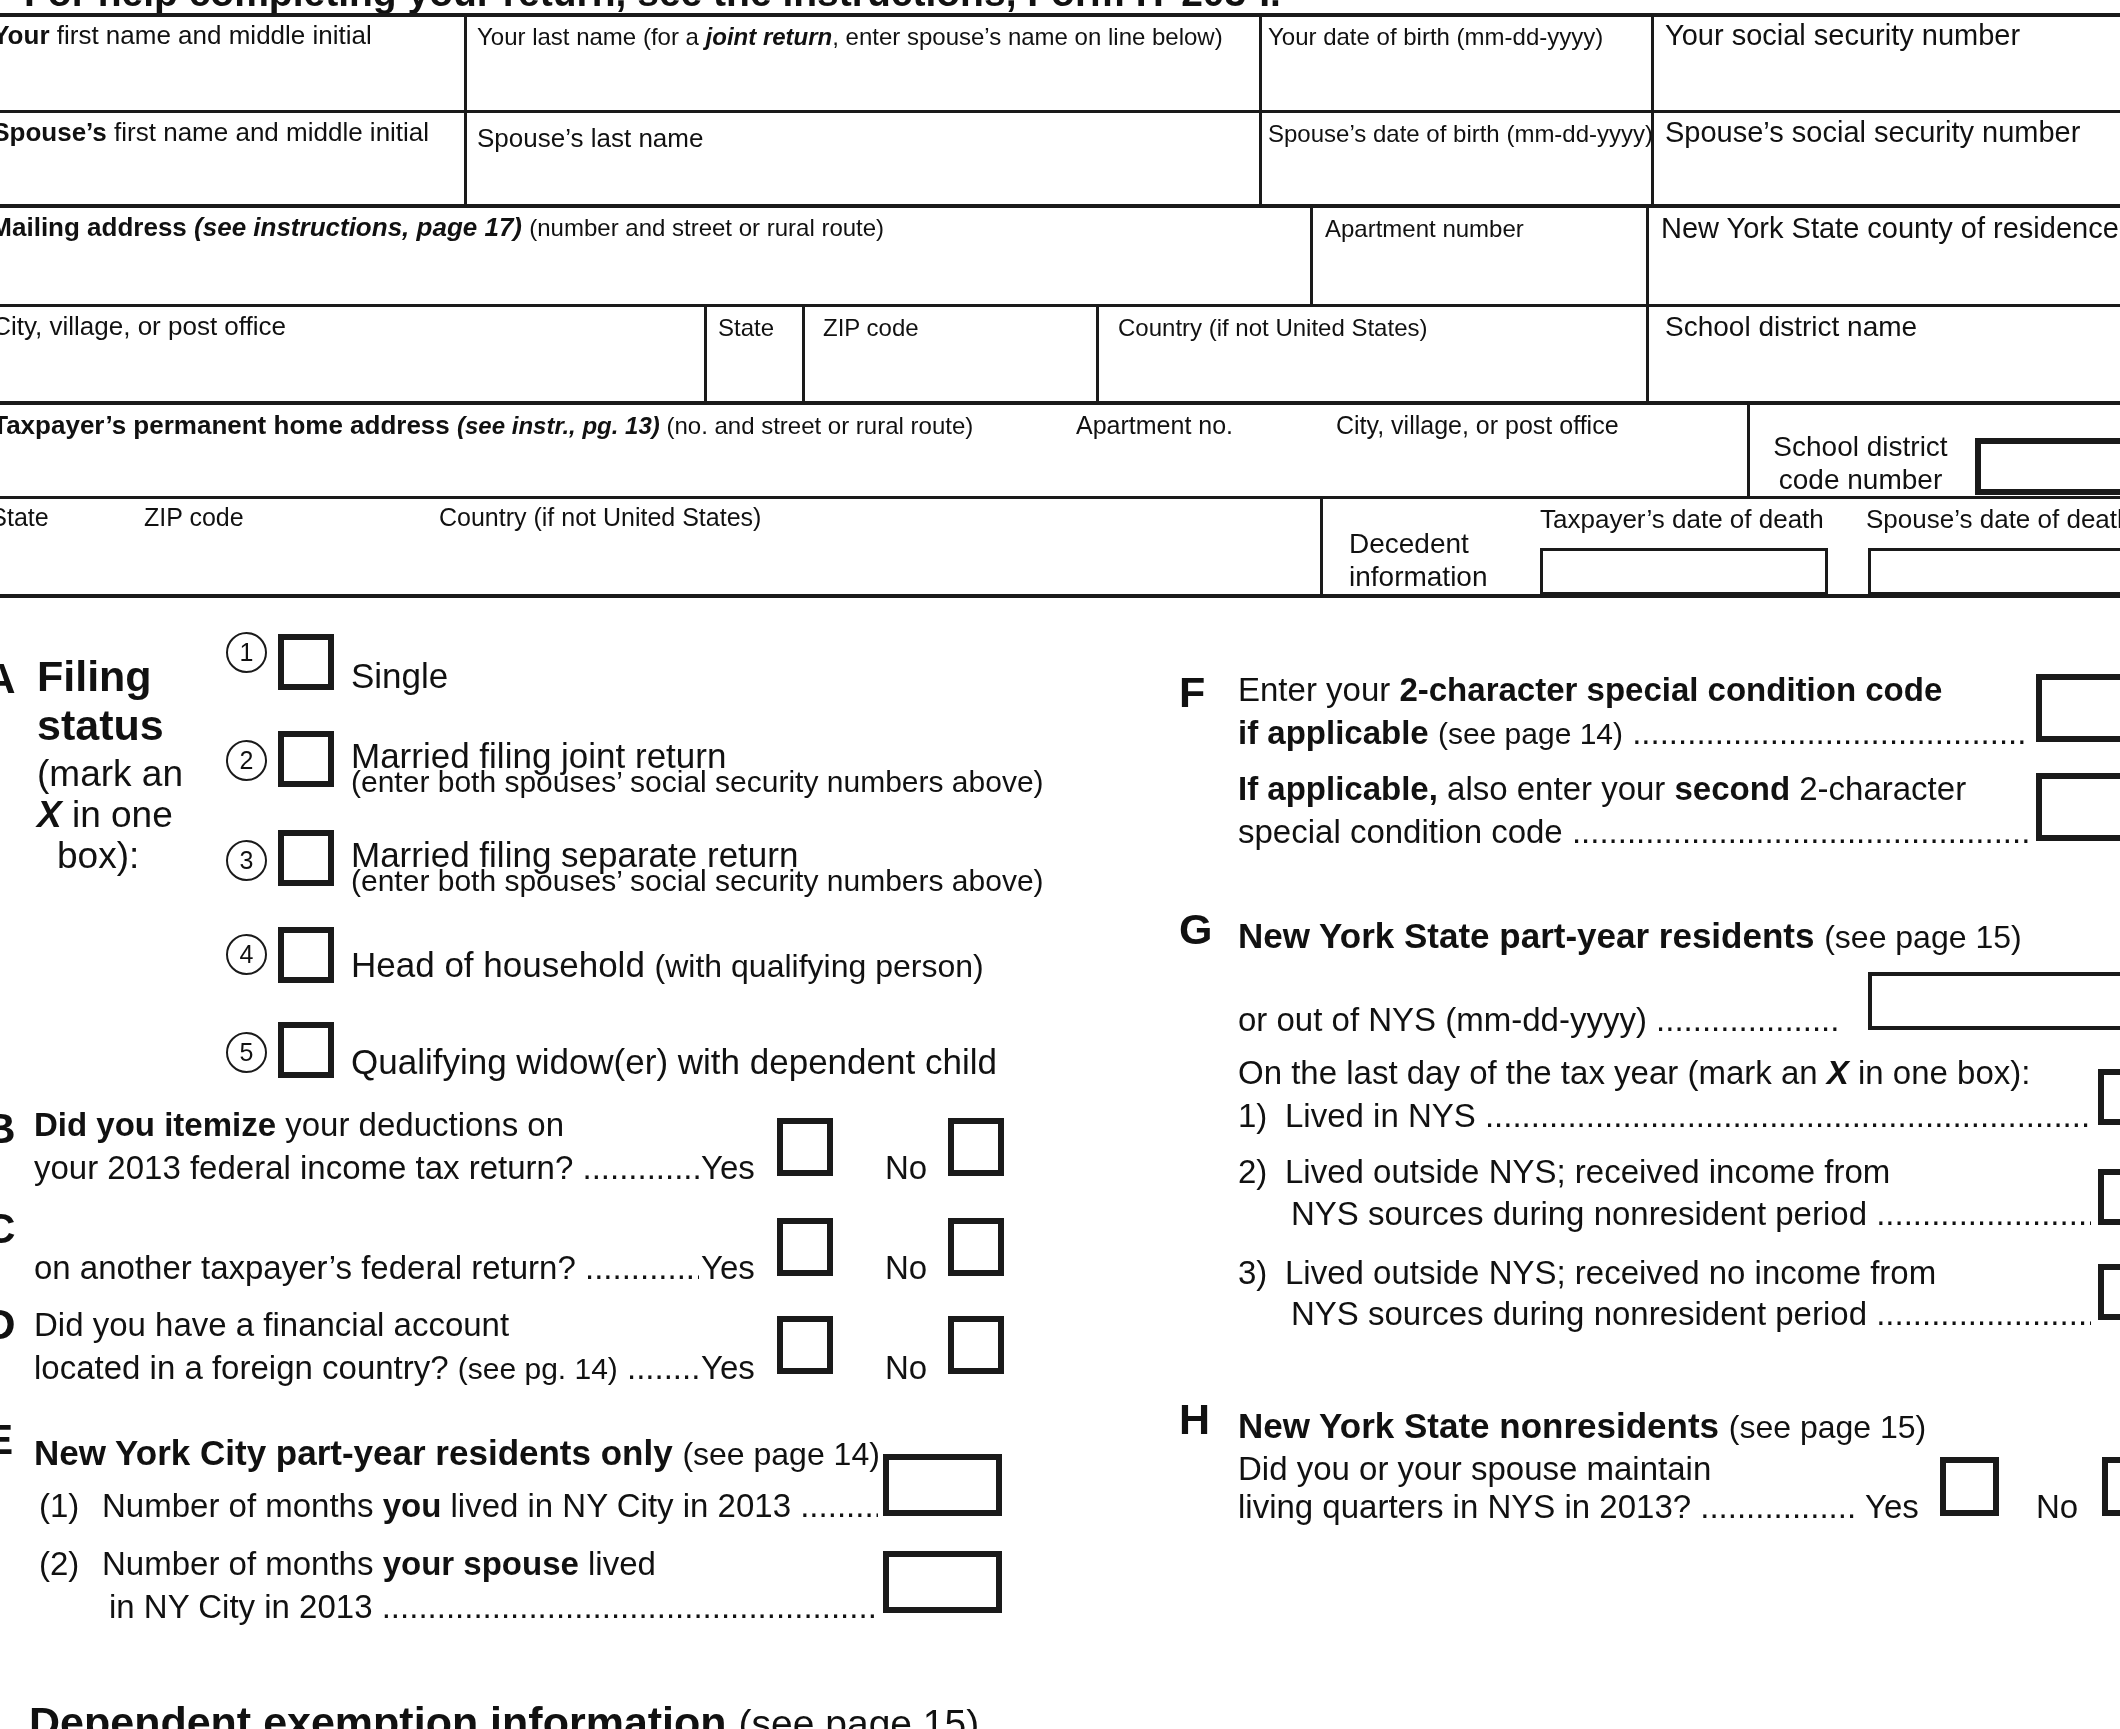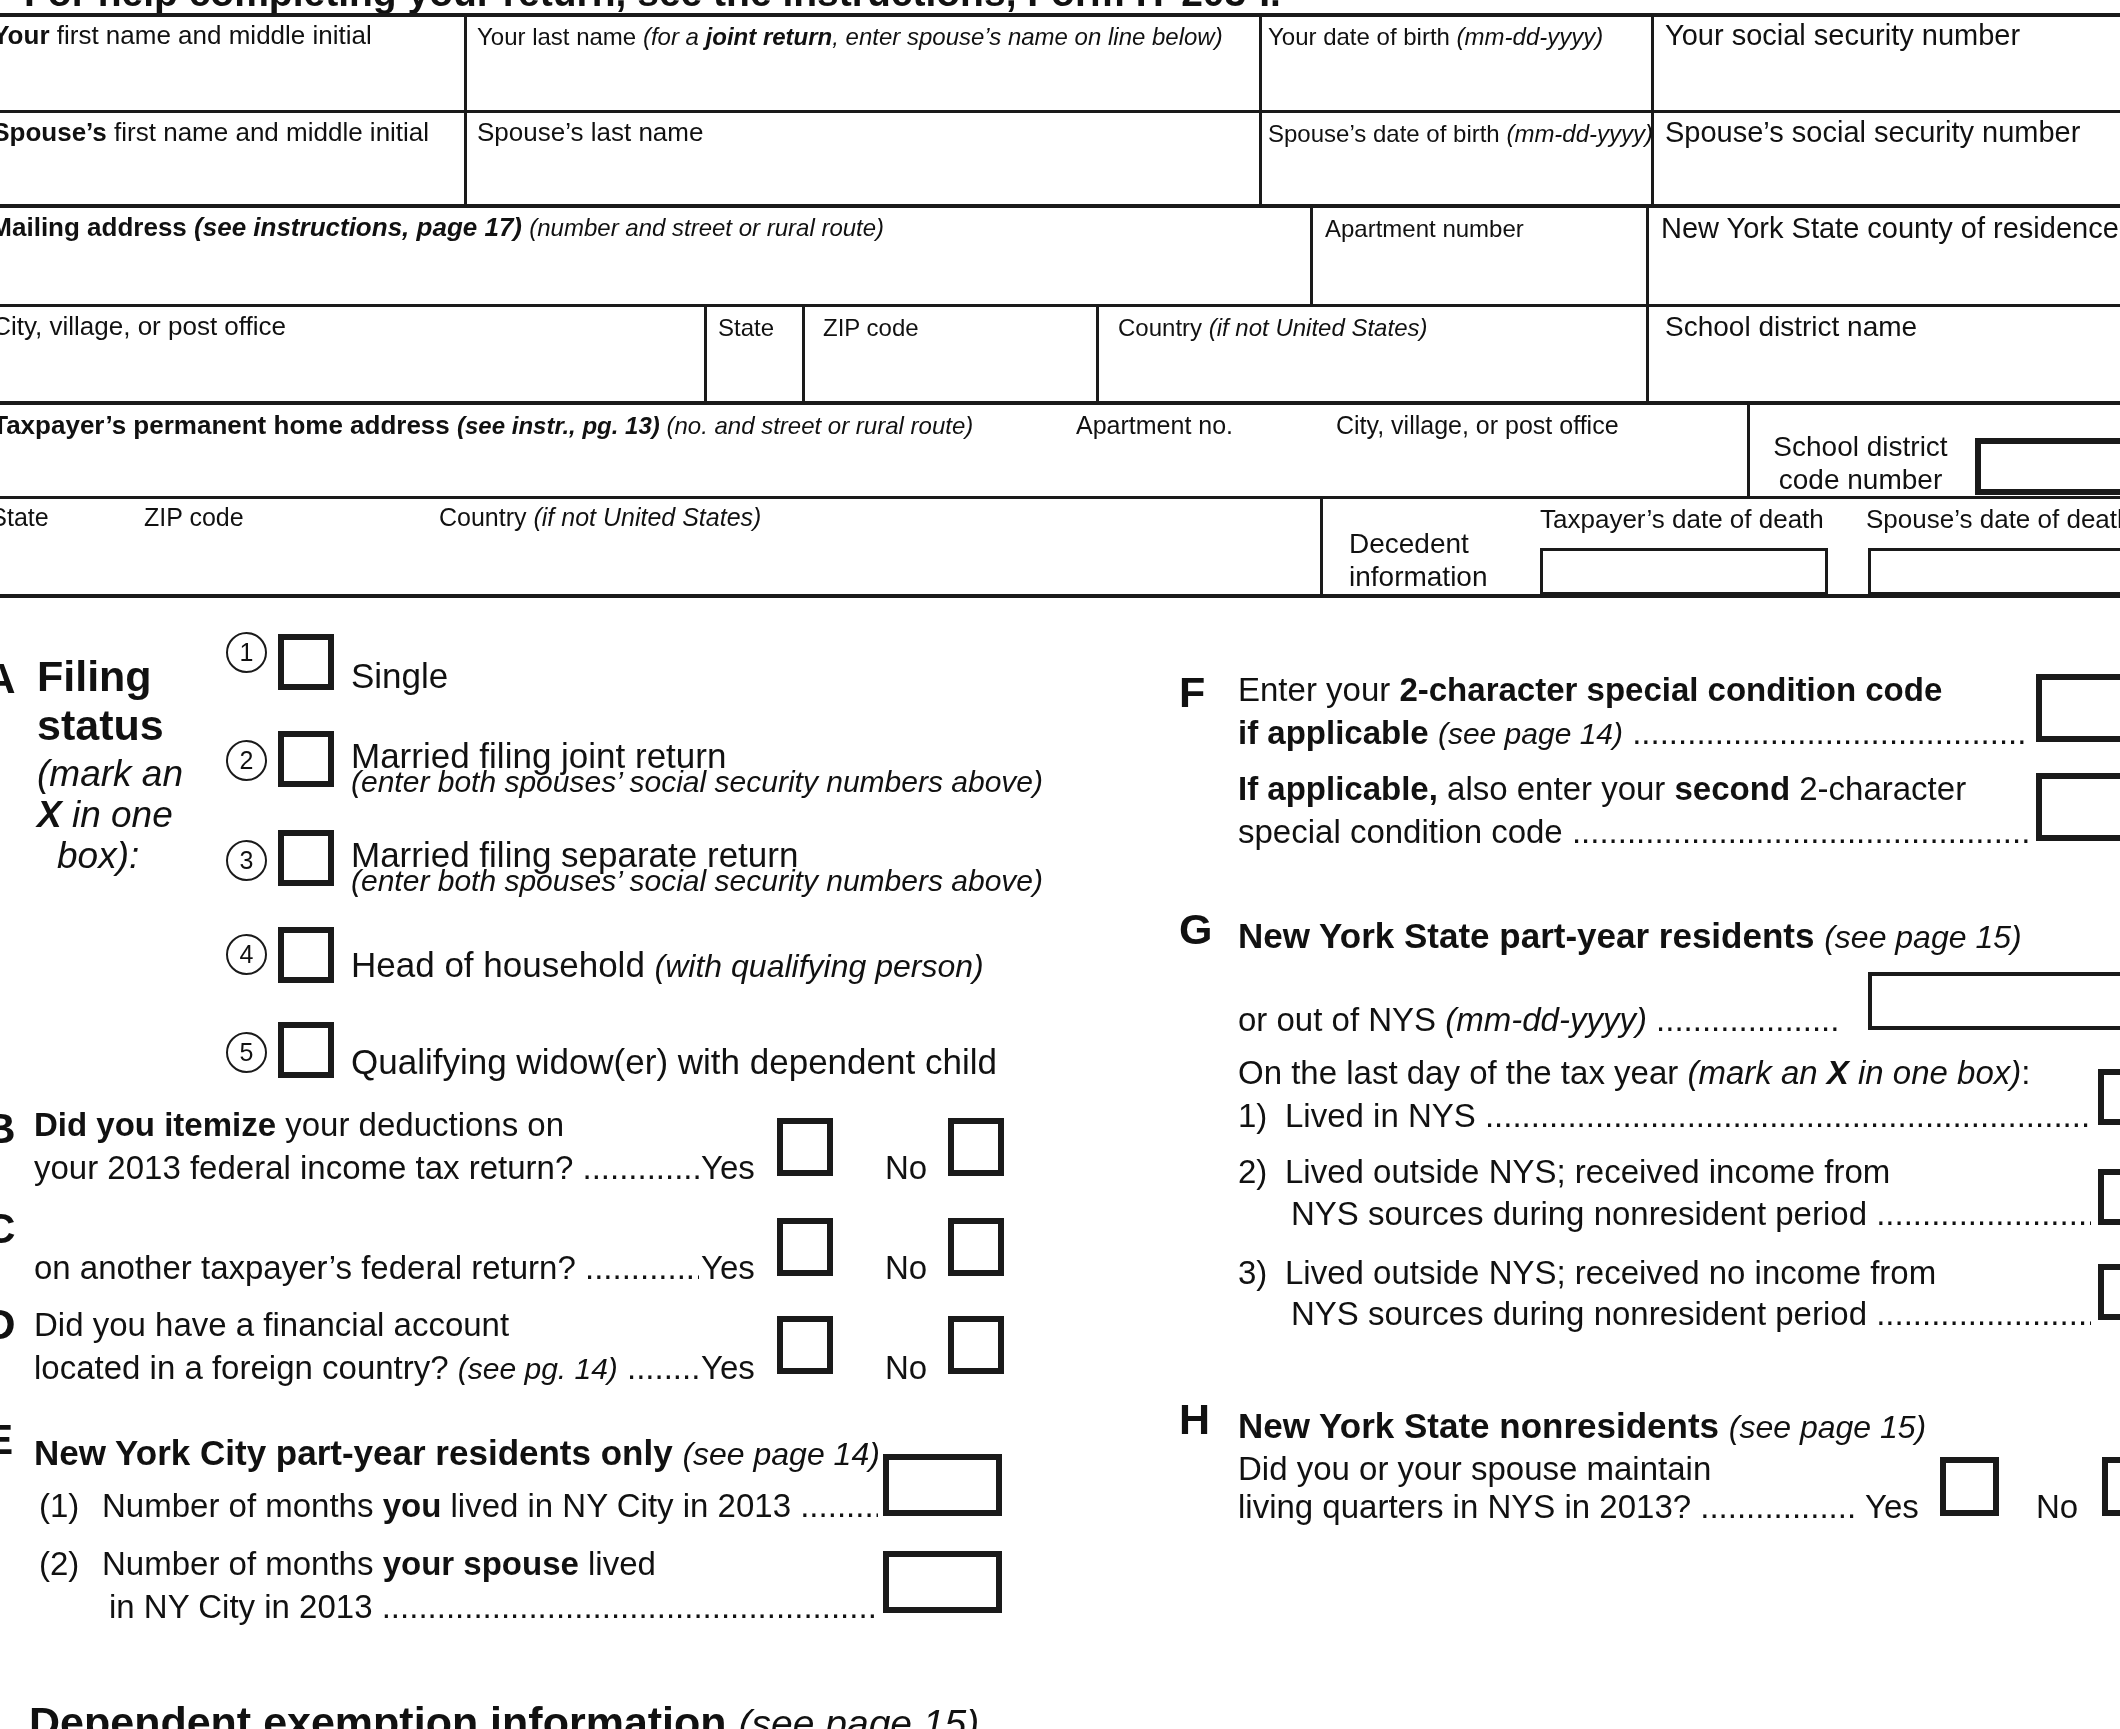--- a/index.html
+++ b/index.html
@@ -7,21 +7,21 @@
     position:relative;width:2120px;height:1729px;overflow:hidden;
     background:#ffffff;color:#111;
     font-family:"Liberation Sans","DejaVu Sans",sans-serif;
   }
   .hl{position:absolute;left:0;width:2120px;background:#1a1a1a;}
   .vl{position:absolute;width:2.9px;background:#1a1a1a;}
   .t{position:absolute;white-space:nowrap;color:#111;font-size:26px;line-height:1.15;}
   .f25{font-size:24px;} .f26{font-size:25px;} .f29{font-size:28px;} .f30{font-size:29px;}
   .f34{font-size:33px;} .f36{font-size:35px;margin-top:8px;} .f31{font-size:30px;} .f33{font-size:32px;}
   .f38{font-size:37px;} .f40{font-size:39px;} .f44{font-size:43px;}
-  .b{font-weight:700;} .i{font-style:italic;} .bi{font-weight:700;font-style:italic;}
+  .b{font-weight:700;} .i{} .bi{font-weight:700;font-style:italic;}
   .clip{overflow:hidden;}
   .box{position:absolute;border:6.8px solid #1a1a1a;box-sizing:border-box;background:#fff;}
   .bthin{border-width:3.9px;} .bmed{border-width:4.9px;}
   .circ{position:absolute;width:37px;height:37px;border:2.9px solid #1a1a1a;border-radius:50%;
         text-align:center;line-height:37px;font-size:25px;color:#111;background:#fff;}
   .letter{position:absolute;font-weight:700;font-size:43px;color:#111;white-space:nowrap;}
   .field{position:absolute;background:transparent;}
 </style>
 </head>
 <body>
@@ -71,21 +71,21 @@
   <div class="field" style="left:1067px;top:404px;width:247px;height:90px;"></div>
   <div class="field" style="left:1323px;top:404px;width:421px;height:90px;"></div>
   <div class="field" style="left:0;top:499px;width:1317px;height:93px;"></div>
 
   <div class="t" style="left:-7.8px;top:21.3px;"><span class="b">Your</span><span> first name and middle initial</span></div>
   <div class="t f25" style="left:477px;top:23px;"><span>Your last name </span><span class="i">(for a </span><span class="bi">joint return</span><span class="i">, enter spouse’s name on line below)</span></div>
   <div class="t f25" style="left:1268px;top:23px;"><span>Your date of birth </span><span class="i">(mm-dd-yyyy)</span></div>
   <div class="t f30" style="left:1665px;top:19.4px;"><span>Your social security number</span></div>
 
   <div class="t" style="left:-7.8px;top:118px;"><span class="b">Spouse’s</span><span> first name and middle initial</span></div>
-  <div class="t" style="left:477px;top:118px;text-align:center;"><span>Spouse’s last name</span></div>
+  <div class="t" style="left:477px;top:124px;text-align:center;"><span>Spouse’s last name</span></div>
   <div class="t f25" style="left:1268px;top:120px;"><span>Spouse’s date of birth </span><span class="i">(mm-dd-yyyy)</span></div>
   <div class="t f30" style="left:1665px;top:116px;"><span>Spouse’s social security number</span></div>
 
   <div class="t" style="left:-9.7px;top:213px;"><span class="b">Mailing address </span><span class="bi">(see instructions, page 17) </span><span class="i f25">(number and street or rural route)</span></div>
   <div class="t f25" style="left:1325px;top:215px;"><span>Apartment number</span></div>
   <div class="t f30" style="left:1661px;top:212px;"><span>New York State county of residence</span></div>
 
   <div class="t" style="left:-7.8px;top:312px;"><span>City, village, or post office</span></div>
   <div class="t f25" style="left:718px;top:314px;"><span>State</span></div>
   <div class="t f25" style="left:823px;top:314px;"><span>ZIP code</span></div>

